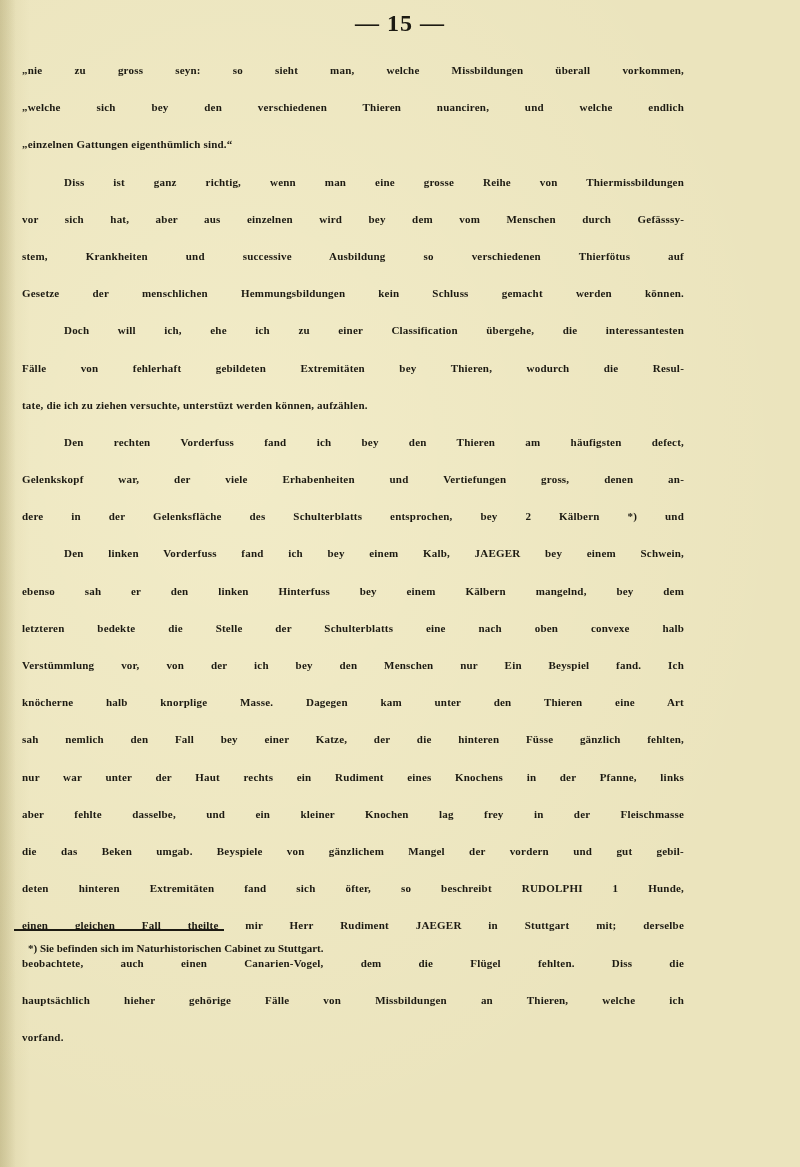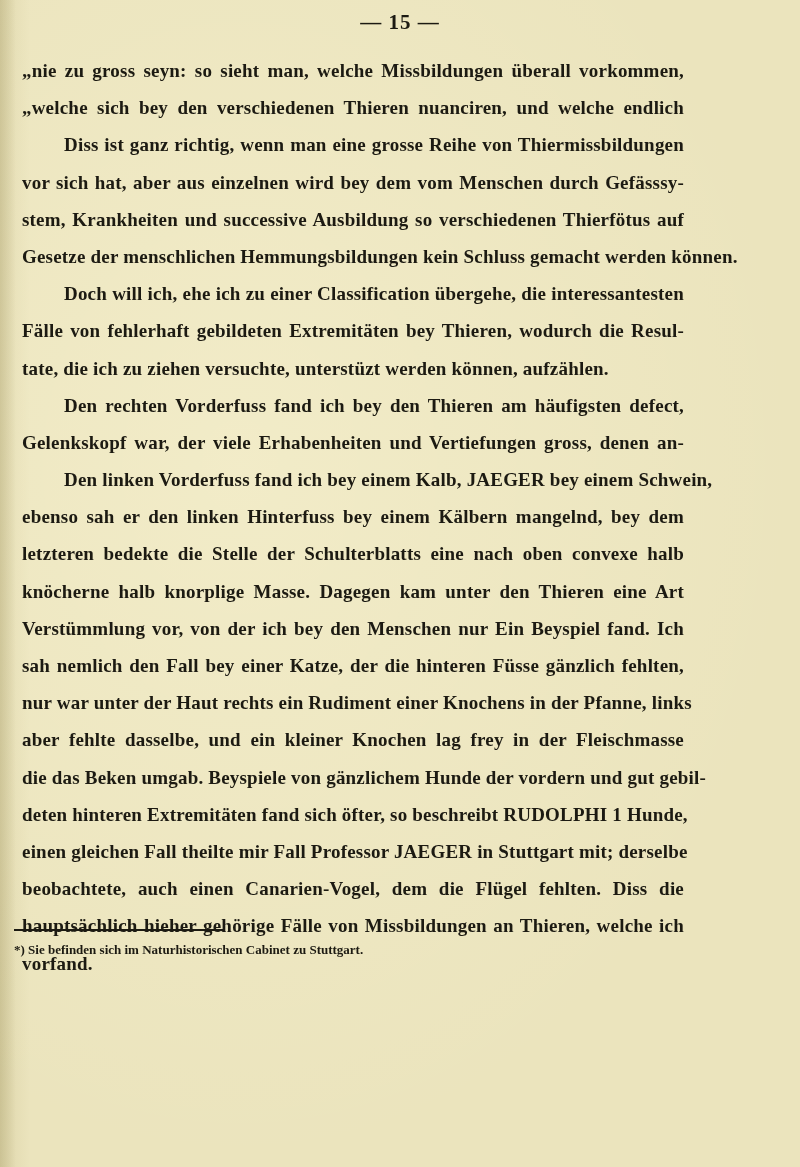--- a/index.html
+++ b/index.html
@@ -8,71 +8,73 @@
     background:#ebe4bd;
     background-image: radial-gradient(ellipse at 30% 40%, rgba(255,250,220,0.35), rgba(0,0,0,0) 70%),
                       linear-gradient(90deg, rgba(200,190,140,0.35) 0px, rgba(0,0,0,0) 30px);
     font-family: "Liberation Serif", "DejaVu Serif", serif;
     color:#1c1a12;
     position:relative;
   }
   .page { position:absolute; left:0; top:0; width:800px; height:1167px; }
   .page-number {
     position:absolute; top:10px; left:0; width:800px; text-align:center;
-    font-size:21px; font-weight:bold; letter-spacing:1px;
+    font-size:24px; font-weight:bold; letter-spacing:1px;
   }
   .body-text {
     position:absolute; left:22px; top:52px; width:662px;
-    font-size:19px; font-weight:bold; line-height:37.2px;
+    font-size:11px; font-weight:bold; line-height:37.2px;
     letter-spacing:0.2px;
   }
   .line { display:block; white-space:nowrap; text-align:justify; text-align-last:justify; height:37.2px; }
   .line.last { text-align-last:left; }
   .line.indent { padding-left:42px; }
   .footnote-rule {
     position:absolute; left:14px; top:929px; width:210px; height:0;
     border-top:2px solid #1c1a12;
   }
   .footnote {
-    position:absolute; left:14px; top:942px;
-    font-size:13px; font-weight:bold; white-space:nowrap;
+    position:absolute; left:28px; top:942px;
+    font-size:11px; font-weight:bold; white-space:nowrap;
   }
   .bleed { position:absolute; left:0; top:0; width:16px; height:1167px;
     background:linear-gradient(90deg, rgba(180,170,120,0.45), rgba(0,0,0,0)); }
 </style>
 </head>
 <body>
 
 <div class="page">
   <div class="bleed"></div>
   <div class="page-number">— 15 —</div>
 
   <div class="body-text">
     <span class="line">„nie zu gross seyn: so sieht man, welche Missbildungen überall vorkommen,</span>
     <span class="line">„welche sich bey den verschiedenen Thieren nuanciren, und welche endlich</span>
+    <span class="line last">„einzelnen Gattungen eigenthümlich sind.“</span>
     <span class="line indent">Diss ist ganz richtig, wenn man eine grosse Reihe von Thiermissbildungen</span>
     <span class="line">vor sich hat, aber aus einzelnen wird bey dem vom Menschen durch Gefässsy-</span>
     <span class="line">stem, Krankheiten und successive Ausbildung so verschiedenen Thierfötus auf</span>
     <span class="line">Gesetze der menschlichen Hemmungsbildungen kein Schluss gemacht werden können.</span>
     <span class="line indent">Doch will ich, ehe ich zu einer Classification übergehe, die interessantesten</span>
     <span class="line">Fälle von fehlerhaft gebildeten Extremitäten bey Thieren, wodurch die Resul-</span>
     <span class="line last">tate, die ich zu ziehen versuchte, unterstüzt werden können, aufzählen.</span>
     <span class="line indent">Den rechten Vorderfuss fand ich bey den Thieren am häufigsten defect,</span>
     <span class="line">Gelenkskopf war, der viele Erhabenheiten und Vertiefungen gross, denen an-</span>
+    <span class="line">dere in der Gelenksfläche des Schulterblatts entsprochen, bey 2 Kälbern *) und</span>
     <span class="line indent">Den linken Vorderfuss fand ich bey einem Kalb, JAEGER bey einem Schwein,</span>
     <span class="line">ebenso sah er den linken Hinterfuss bey einem Kälbern mangelnd, bey dem</span>
     <span class="line">letzteren bedekte die Stelle der Schulterblatts eine nach oben convexe halb</span>
+    <span class="line">Verstümmlung vor, von der ich bey den Menschen nur Ein Beyspiel fand. Ich</span>
     <span class="line">knöcherne halb knorplige Masse. Dagegen kam unter den Thieren eine Art</span>
-    <span class="line">Verstümmlung vor, von der ich bey den Menschen nur Ein Beyspiel fand. Ich</span>
     <span class="line">sah nemlich den Fall bey einer Katze, der die hinteren Füsse gänzlich fehlten,</span>
-    <span class="line">nur war unter der Haut rechts ein Rudiment einer Knochens in der Pfanne, links</span>
+    <span class="line">nur war unter der Haut rechts ein Rudiment eines Knochens in der Pfanne, links</span>
     <span class="line">aber fehlte dasselbe, und ein kleiner Knochen lag frey in der Fleischmasse</span>
-    <span class="line">die das Beken umgab. Beyspiele von gänzlichem Hunde der vordern und gut gebil-</span>
+    <span class="line">die das Beken umgab. Beyspiele von gänzlichem Mangel der vordern und gut gebil-</span>
     <span class="line">deten hinteren Extremitäten fand sich öfter, so beschreibt RUDOLPHI 1 Hunde,</span>
-    <span class="line">einen gleichen Fall theilte mir Fall Professor JAEGER in Stuttgart mit; derselbe</span>
+    <span class="line">einen gleichen Fall theilte mir Herr Rudiment JAEGER in Stuttgart mit; derselbe</span>
     <span class="line">beobachtete, auch einen Canarien-Vogel, dem die Flügel fehlten. Diss die</span>
     <span class="line">hauptsächlich hieher gehörige Fälle von Missbildungen an Thieren, welche ich</span>
     <span class="line last">vorfand.</span>
   </div>
 
   <div class="footnote-rule"></div>
   <div class="footnote">*) Sie befinden sich im Naturhistorischen Cabinet zu Stuttgart.</div>
 </div>
 
 </body></html>

